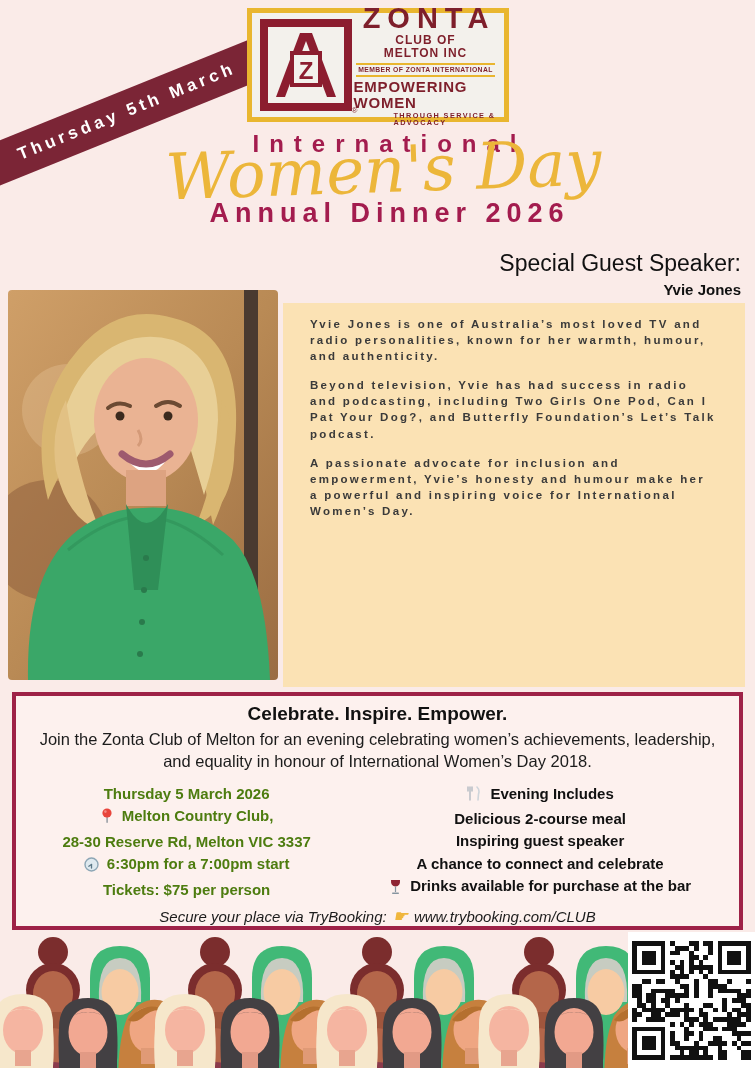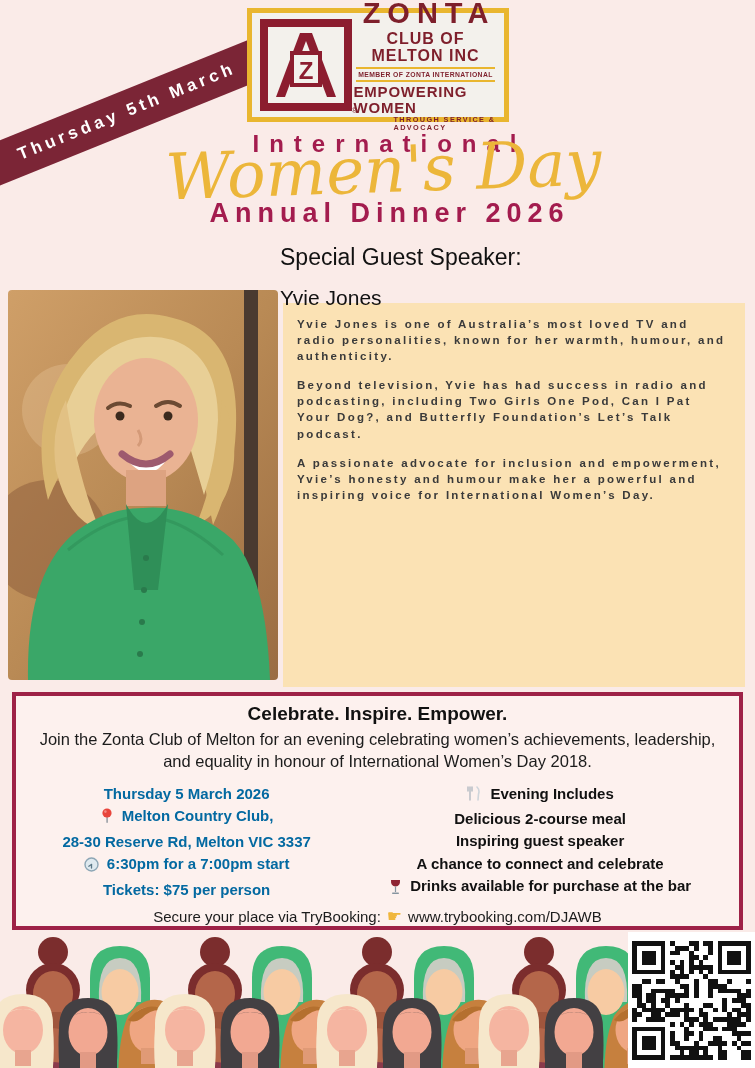--- a/index.html
+++ b/index.html
@@ -17,57 +17,57 @@
   
   .logo-card{
     position:absolute;left:50%;top:8px;transform:translateX(-50%);
     width:262px;height:114px;background:#f3f1ec;border:5px solid #e9b62f;
     box-sizing:border-box;display:flex;align-items:center;padding:4px 6px;z-index:4;
   }
   .emblem-wrap{position:relative;width:96px;height:96px;flex:0 0 auto;}
   .emblem-wrap .reg{position:absolute;right:-4px;bottom:-2px;font-size:8px;color:#7e1f2b;}
   .logo-text{flex:1;display:flex;flex-direction:column;align-items:center;color:#7e1f2b;line-height:1.08;}
   .logo-org{font-size:29px;font-weight:700;letter-spacing:7px;margin-left:7px;}
-  .logo-club{font-size:16px;font-weight:700;letter-spacing:1px;text-align:center;}
+  .logo-club{font-size:12px;font-weight:700;letter-spacing:1px;text-align:center;}
   .logo-member{font-size:6.8px;font-weight:700;letter-spacing:.4px;border-top:2px solid #e9b62f;border-bottom:2px solid #e9b62f;padding:1.5px 2px;margin:3px 0 2px 0;}
   .logo-tag1{font-size:15px;font-weight:700;letter-spacing:.8px;}
   .logo-tag2{font-size:7.3px;font-weight:700;letter-spacing:1.4px;margin-left:40px;}
   
   .title-line1{position:absolute;left:0;right:0;top:130px;text-align:center;transform:translateX(12px);
     color:#a31c4e;font-size:24px;font-weight:700;letter-spacing:10px;z-index:2;}
   .title-script{position:absolute;left:0;right:0;top:138px;text-align:center;transform:translateX(6px) rotate(-2deg);
     color:#ecb63a;font-size:64px;font-family:"DejaVu Serif",serif;font-style:italic;z-index:5;line-height:1;}
   .title-line3{position:absolute;left:0;right:0;top:198px;text-align:center;transform:translateX(12px);
     color:#a31c4e;font-size:27px;font-weight:700;letter-spacing:6px;z-index:2;}
   
-  .speaker-heading{position:absolute;left:280px;right:14px;top:244px;text-align:left;z-index:2;}
+  .speaker-heading{position:absolute;left:280px;right:14px;top:250px;text-align:right;z-index:2;}
   .speaker-heading .lbl{font-size:23px;font-weight:400;color:#111;}
-  .speaker-heading .nm{font-size:21px;font-weight:400;color:#111;margin-top:15px;}
+  .speaker-heading .nm{font-size:15px;font-weight:700;color:#111;margin-top:4px;}
   
   .photo{position:absolute;left:8px;top:290px;width:270px;height:390px;border-radius:4px;overflow:hidden;}
   
   .bio-box{
     position:absolute;left:283px;top:303px;width:462px;height:384px;box-sizing:border-box;
-    background:#fbe2b4;padding:13px 14px;color:#3a3a3a;
+    background:#fbe2b4;padding:13px 27px;color:#3a3a3a;
   }
   .bio-box p{margin:0 0 13px 0;font-size:11.5px;font-weight:700;letter-spacing:2.3px;line-height:1.4;}
   .bio-box p:last-child{margin-bottom:16px;}
   
   .invite-box{
     position:absolute;left:12px;top:692px;width:731px;height:238px;box-sizing:border-box;
     border:4px solid #9e2247;background:#fdf1ee;display:flex;flex-direction:column;align-items:center;
     padding:7px 8px 1px 8px;
   }
   .invite-heading{font-size:19px;font-weight:700;color:#111;}
   .invite-body{font-size:16.5px;color:#1c1c1c;text-align:center;line-height:1.35;margin-top:3px;max-width:700px;}
   .invite-cols{display:flex;width:100%;margin-top:10px;}
-  .col-left{width:46%;text-align:center;font-size:15px;font-weight:700;line-height:1.5;color:#0369a1;}
+  .col-left{width:46%;text-align:center;font-size:15px;font-weight:700;line-height:1.5;color:#4d7c0f;}
   .col-right{width:54%;text-align:center;font-size:15px;font-weight:700;line-height:1.5;color:#111;}
   .iconline{display:inline-flex;align-items:center;gap:8px;justify-content:center;}
-  .booking{margin-top:auto;font-size:15px;color:#1c1c1c;display:flex;align-items:center;gap:6px;}
+  .booking{margin-top:auto;font-size:15px;color:#1c1c1c;display:flex;align-items:center;gap:6px;font-style:italic;}
   .hand-glyph{color:#f0b63c;font-size:17px;line-height:1;}
   
   .bottom-strip{position:absolute;left:0;top:930px;width:755px;height:138px;}
   .qr-block{position:absolute;right:0;top:932px;width:127px;height:136px;background:#fff;z-index:6;
     display:flex;align-items:center;justify-content:center;}
   .icon-svg{display:inline-block;vertical-align:-2px;}
 </style>
 </head>
 <body>
 
@@ -194,21 +194,21 @@
           <rect x="5.9" y="7.5" width="1.2" height="5.5" fill="#8795a0"></rect>
           <rect x="3" y="13.5" width="7" height="1.5" rx=".7" fill="#8795a0"></rect>
         </svg>
         <span>Drinks available for purchase at the bar</span>
       </div>
     </div>
   </div>
   <div class="booking">
     <span>Secure your place via TryBooking:</span>
     <span class="hand-glyph">☛</span>
-    <span>www.trybooking.com/DJAWB</span>
+    <span>www.trybooking.com/CLUB</span>
   </div>
 </div>
 
 <div class="bottom-strip">
   <svg width="755" height="138" viewBox="0 0 755 138">
     <defs>
       <g id="w_bun">
         <circle cx="0" cy="-38" r="15" fill="#7b2d2d"></circle>
         <circle cx="0" cy="0" r="27" fill="#7b2d2d"></circle>
         <ellipse cx="0" cy="4" rx="20" ry="23" fill="#b4664a"></ellipse>

